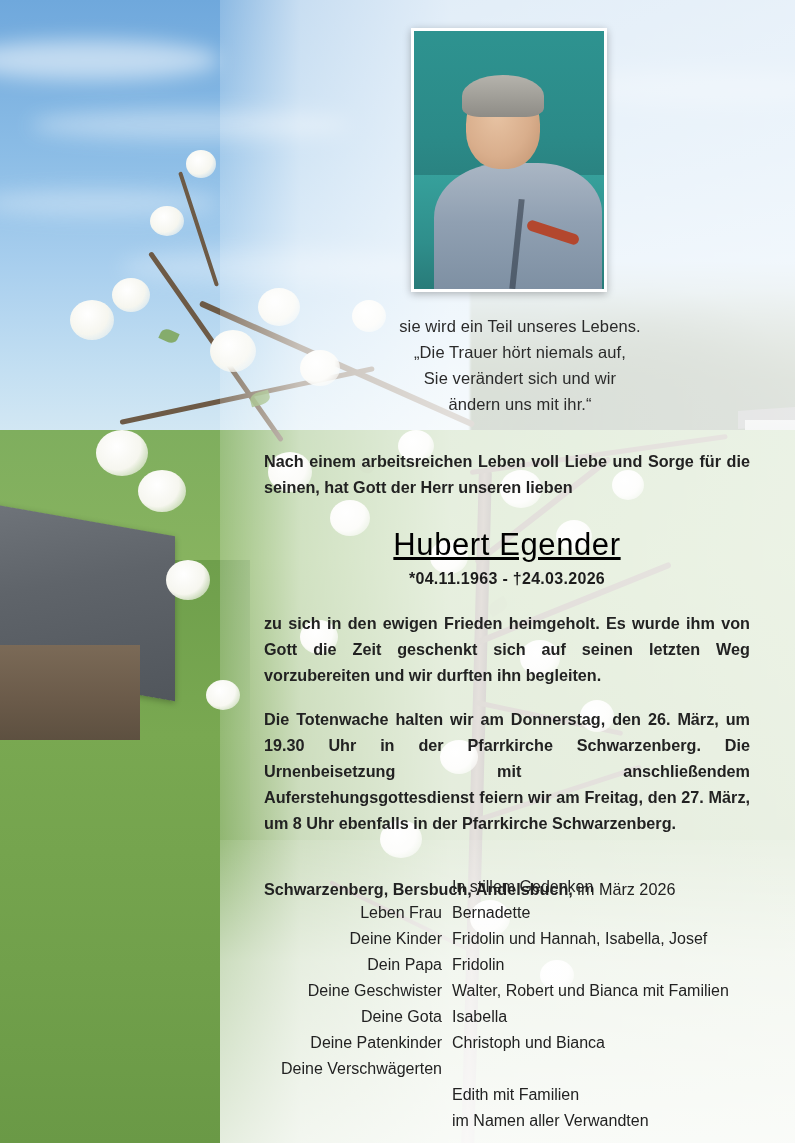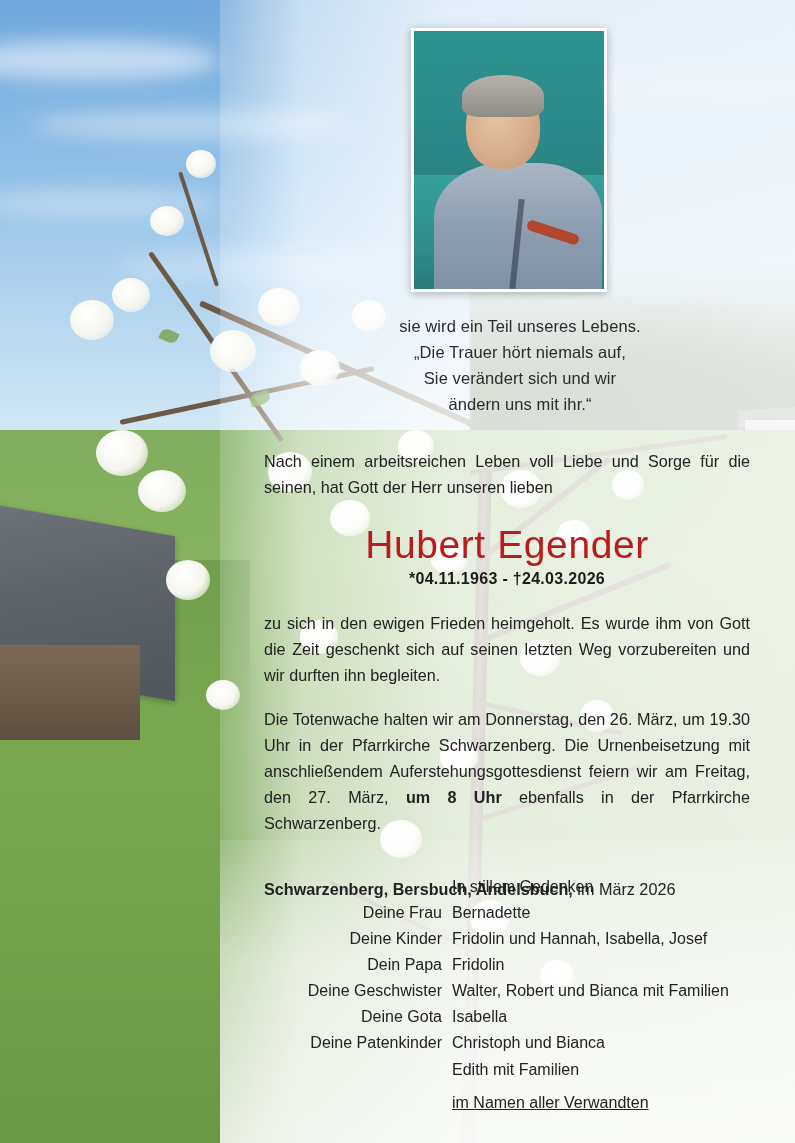--- a/index.html
+++ b/index.html
@@ -203,31 +203,32 @@
   .textcol {
     position: absolute;
     left: 264px;
     top: 448px;
     width: 486px;
     color: #222222;
     font-size: 16.2px;
     line-height: 26px;
   }
   .para { margin: 0 0 6px 0; }
-  .para.just { text-align: justify; }
+  .para.just { text-align: justify; font-weight: bold; }
 
   .name-block {
     text-align: center;
     margin: 26px 0 6px 0;
   }
   .name {
-    font-size: 39px;
+    font-size: 31px;
     line-height: 38px;
-    color: #b91c1c;
+    color: #000000;
     letter-spacing: 0.6px;
+    text-decoration: underline;
   }
   .dates {
     font-size: 16px;
     font-weight: bold;
     color: #1c1c1c;
     letter-spacing: 0.3px;
     margin-top: 2px;
   }
 
   .spacer-sm { height: 12px; }
@@ -262,22 +263,21 @@
     text-align: right;
     padding-right: 10px;
     white-space: nowrap;
   }
   .frow .val {
     flex: 1;
   }
   .frow .val b { font-weight: normal; }
   .family-foot {
     margin-left: 212px;
-    margin-top: 8px;
-    text-decoration: underline;
+    margin-top: 1px;
   }
 </style>
 </head>
 <body>
 
 <div class="page">
 
   <div class="bg">
     <div class="bg-sky"></div>
 
@@ -383,21 +383,21 @@
 
       <div class="spacer-md"></div>
 
       <p class="places"><b>Schwarzenberg, Bersbuch, Andelsbuch,</b><span> im März 2026</span></p>
     </div>
 
     <div class="family">
       <div class="family-head">In stillem Gedenken</div>
 
       <div class="frow">
-        <div class="lbl">Deine Frau</div>
+        <div class="lbl">Leben Frau</div>
         <div class="val"><b>Bernadette</b></div>
       </div>
       <div class="frow">
         <div class="lbl">Deine Kinder</div>
         <div class="val"><b>Fridolin</b> und <b>Hannah</b>, <b>Isabella</b>, <b>Josef</b></div>
       </div>
       <div class="frow">
         <div class="lbl">Dein Papa</div>
         <div class="val"><b>Fridolin</b></div>
       </div>
@@ -407,20 +407,21 @@
       </div>
       <div class="frow">
         <div class="lbl">Deine Gota</div>
         <div class="val"><b>Isabella</b></div>
       </div>
       <div class="frow">
         <div class="lbl">Deine Patenkinder</div>
         <div class="val"><b>Christoph</b> und <b>Bianca</b></div>
       </div>
       <div class="frow">
+        <div class="lbl">Deine Verschwägerten</div>
       </div>
       <div class="frow">
         <div class="lbl"></div>
         <div class="val"><b>Edith</b> mit Familien</div>
       </div>
 
       <div class="family-foot">im Namen aller Verwandten</div>
     </div>
 
   </div>

